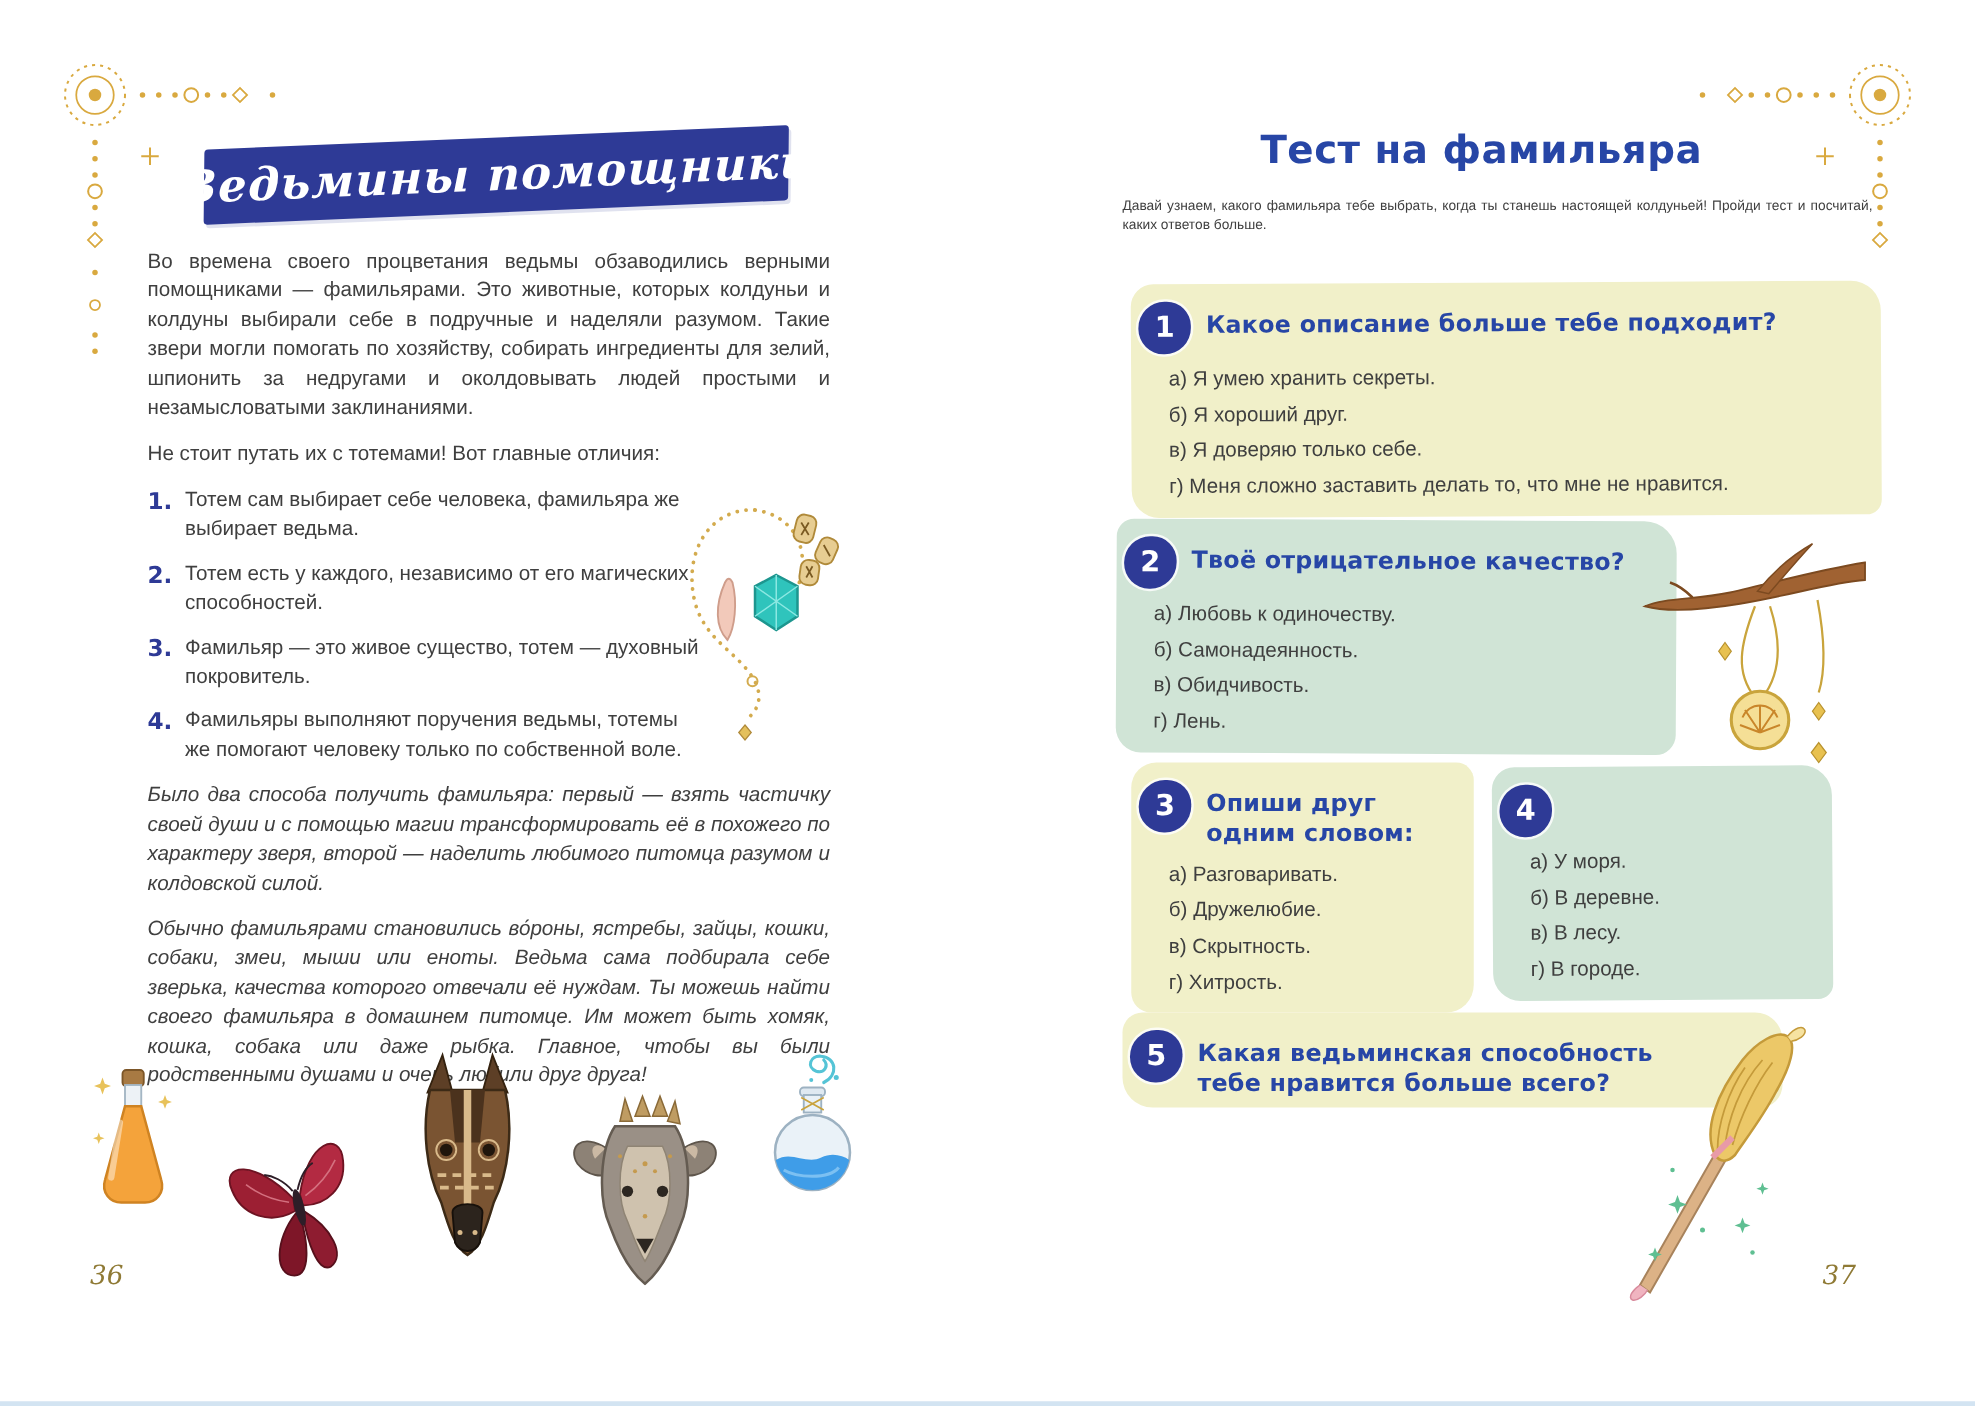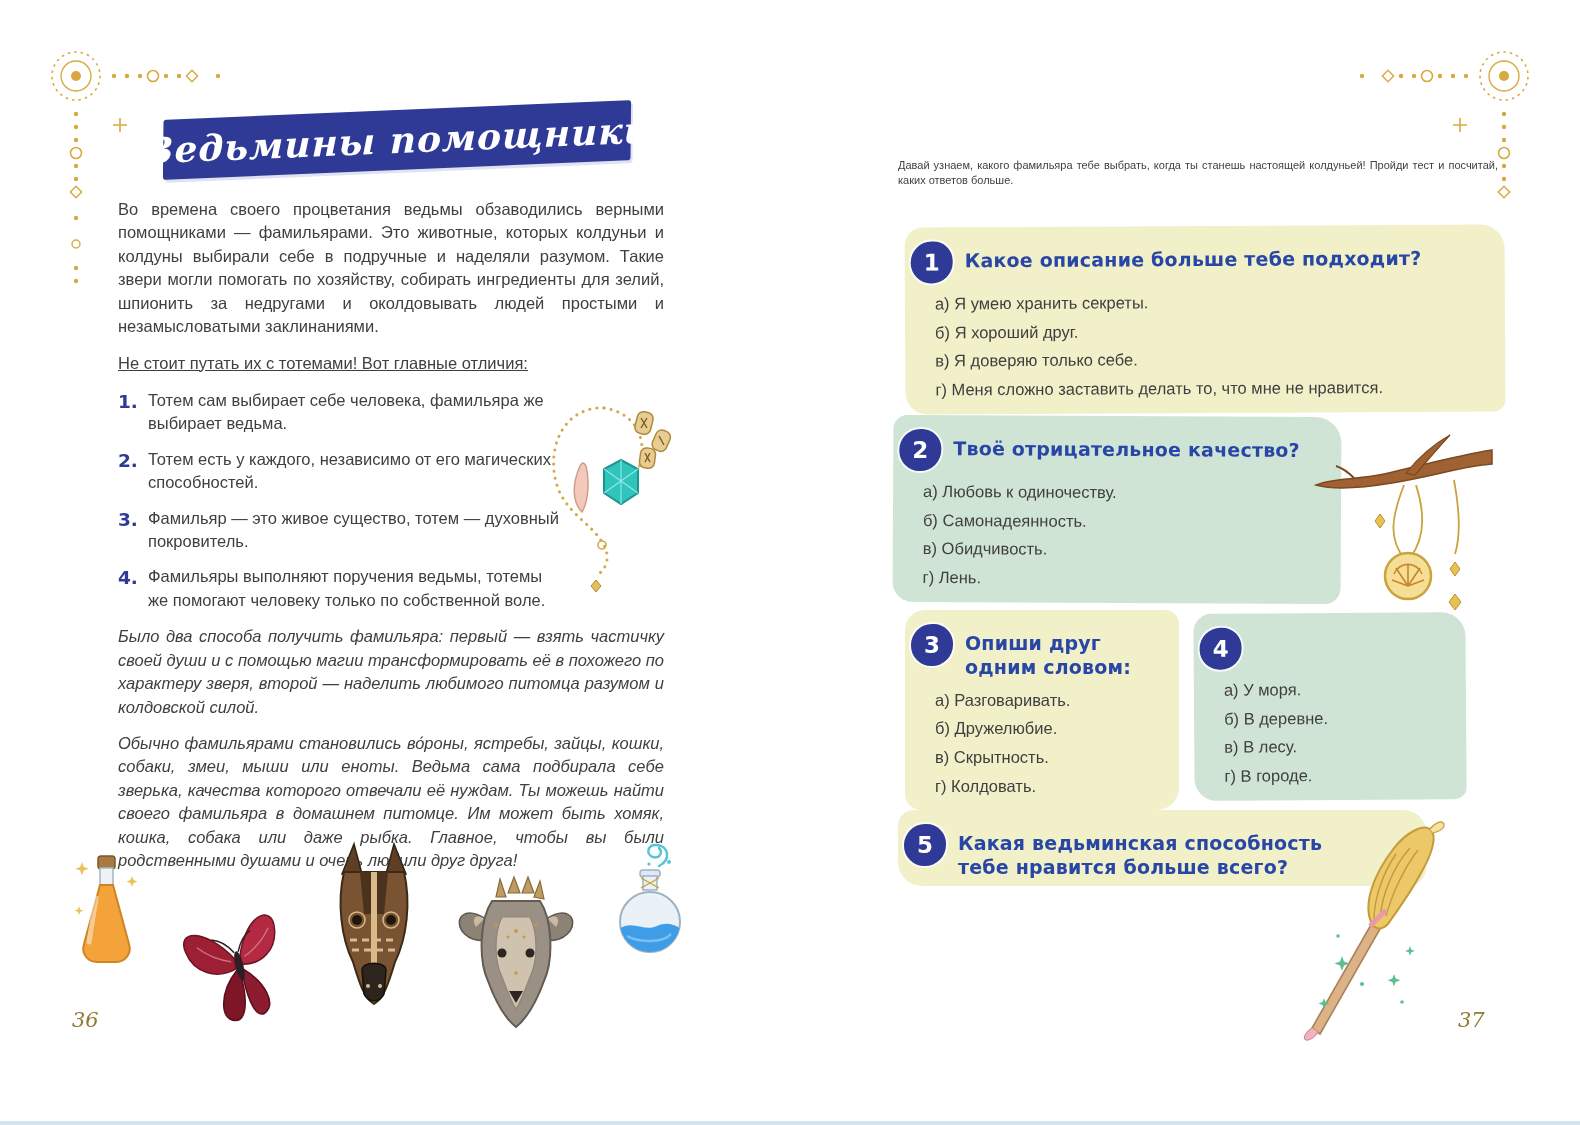--- a/index.html
+++ b/index.html
@@ -23,21 +23,21 @@
     background:#2e3a96; transform:rotate(-2.4deg) skewX(-3deg); border-radius:3px;
     display:flex; align-items:center; justify-content:center;
     box-shadow:2px 3px 0 rgba(46,58,150,0.15);
   }
   .banner span {
     font-family:"DejaVu Serif", serif; font-style:italic; font-weight:bold;
     font-size:36px; color:#ffffff; letter-spacing:1px; white-space:nowrap;
   }
   .lp-text { position:absolute; left:118px; top:198px; width:546px; font-size:16.5px; line-height:1.42; }
   .lp-text p.just { text-align:justify; hyphens:auto; }
-  .list-intro { margin-top:13px;text-decoration:underline; }
+  .list-intro { margin-top:13px; }
   .otl { margin-top:14px; width:444px; list-style:none; }
   .otl li { display:flex; margin-bottom:12px; }
   .otl .num { flex:0 0 30px; font-weight:bold; color:#2e3a96; font-size:18.5px; font-family:"DejaVu Sans", sans-serif; }
   .mt { margin-top:13px;font-style:italic; }
   .amulet { position:absolute; left:528px; top:390px; }
   .ill { position:absolute; }
   .pagenum {
     position:absolute; font-family:"DejaVu Serif", serif; font-style:italic; font-weight:normal;
     font-size:21px; color:#8f7a35;
   }
@@ -269,20 +269,21 @@
       <path d="M5.6,88 C18,80 30,92 42,86 C50,82 59,84 64.4,88 A30 30 0 0 1 5.6,88 Z" fill="#3f9de8"></path>
       <path d="M12,96 C22,102 48,104 56,94" stroke="#7cc0f2" stroke-width="2.5" fill="none"></path>
       <path d="M26,38 l18,10 M44,38 l-18,10" stroke="#c9a23c" stroke-width="1.4"></path>
     </svg>
 
     <div class="pagenum pn-left">36</div>
   </div>
 
   <div class="page page-right">
 
+    <h1 class="rp-title">Тест на фамильяра</h1>
     <p class="rp-intro">Давай узнаем, какого фамильяра тебе выбрать, когда ты станешь настоящей колдуньей! Пройди тест и посчитай, каких ответов больше.</p>
 
     <div class="qbox yellow q1">
       <div class="qheader">
         <div class="qnum">
             <span>1</span>
           </div>
         <div class="qtitle">Какое описание больше тебе подходит?</div>
       </div>
       <div class="qopts">
@@ -329,21 +330,21 @@
       <div class="qheader">
         <div class="qnum">
             <span>3</span>
           </div>
         <div class="qtitle">Опиши друг одним словом:</div>
       </div>
       <div class="qopts">
         <div class="opt">а) Разговаривать.</div>
         <div class="opt">б) Дружелюбие.</div>
         <div class="opt">в) Скрытность.</div>
-        <div class="opt">г) Колдовать.</div>
+        <div class="opt">г) Хитрость.</div>
       </div>
     </div>
 
     <div class="qbox green q4">
       <div class="qheader">
         <div class="qnum">
             <span>4</span>
           </div>
       </div>
       <div class="qopts">

